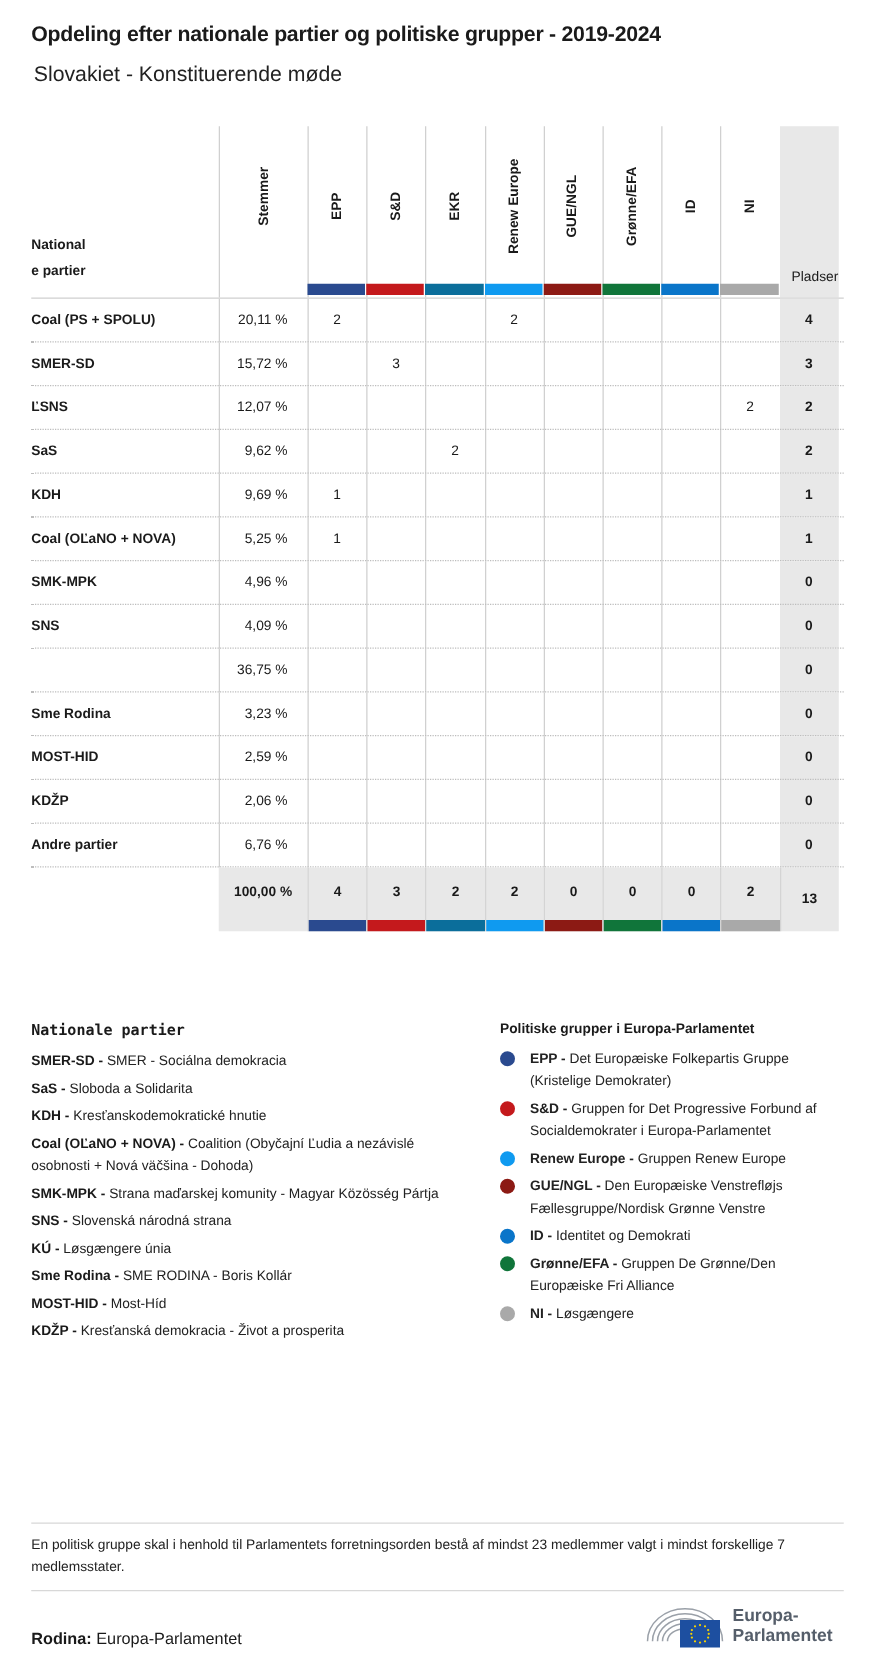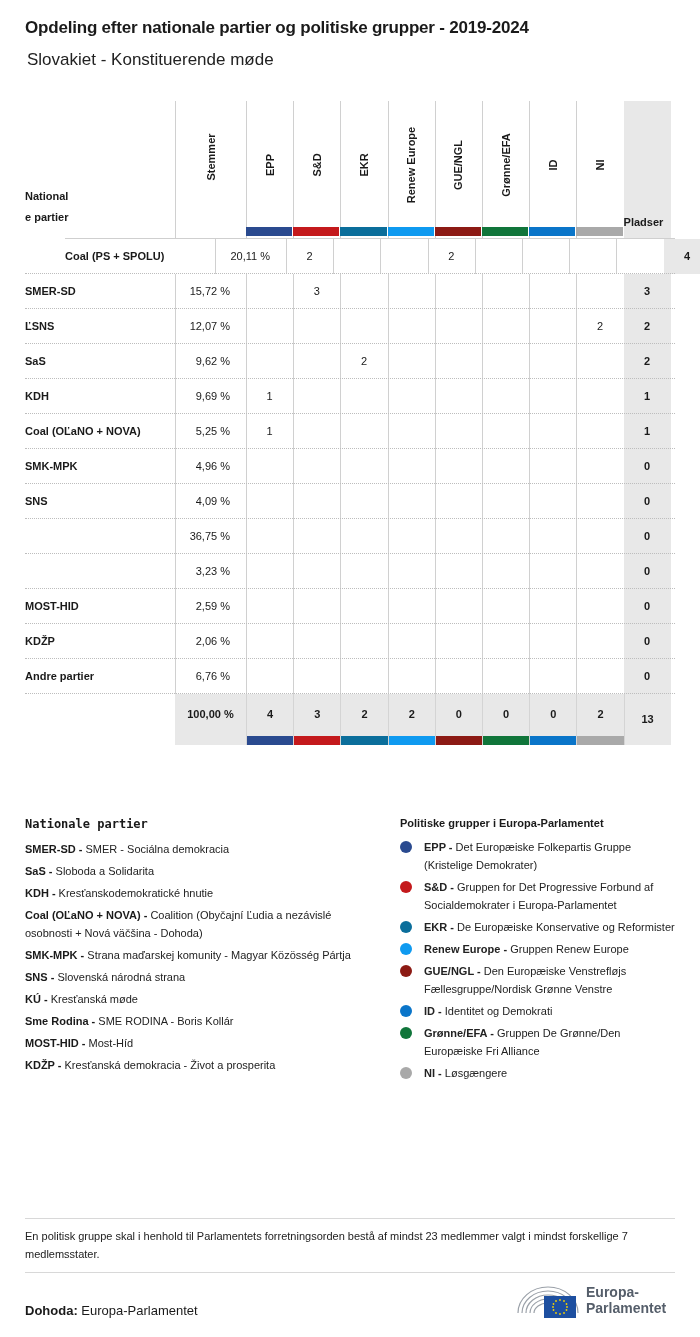--- a/index.html
+++ b/index.html
@@ -10,21 +10,21 @@
 
   
   .tbl { position: absolute; left: 25px; top: 101px; width: 650px; }
   .hdr { position: relative; height: 137px; }
   .hdr .c { position: absolute; top: 0; height: 137px; }
   .vline { position: absolute; width: 1px; background: #d0d0d0; }
   .rot { position: absolute; left: 50%; transform: translateX(-50%) rotate(-90deg); transform-origin: center; white-space: nowrap; font-size: 11px; font-weight: bold; }
   .colbar { position: absolute; height: 9px; }
   .natlabel { position: absolute; left: 0; top: 85px; font-size: 11px; font-weight: bold; line-height: 21px; }
   .pladser-hdr { position: absolute; background: #e8e8e8; }
-  .pladser-hdr span { position: absolute; bottom: 10px; left: 0; right: 0; text-align: left; font-size: 11px; font-weight: bold; }
+  .pladser-hdr span { position: absolute; bottom: 10px; left: 0; right: 0; text-align: right; font-size: 11px; font-weight: normal; }
 
   .row { position: relative; height: 35px; border-top: 1px dotted #bdbdbd; }
   .row:first-of-type { border-top: 1px solid #cfcfcf; }
   .cell { position: absolute; top: 0; height: 35px; line-height: 34px; font-size: 11px; }
   .cell.name { left: 0; font-weight: bold; }
   .cell.pct { text-align: right; padding-right: 16px; }
   .cell.num { text-align: center; }
   .cell.total { text-align: center; font-weight: bold; background: #e8e8e8; }
 
   .sumrow { position: relative; height: 51px; border-top: 1px dotted #bdbdbd; }
@@ -101,21 +101,21 @@
       </div>
       <div class="c" style="left: 551.4px; width: 47.2px;">
         <div class="rot" style="top: 58px;">NI</div>
         <div class="colbar" style="left: 0px; width: 46.2px; top: 126px; background: rgb(169, 169, 169);"></div>
       </div>
       <div class="pladser-hdr" style="left: 598.6px; width: 47px; top: 0px; height: 137px;">
         <span>Pladser</span>
       </div>
     </div>
   <div id="rows">
-      <div class="row" style="border-top: 1px solid rgb(207, 207, 207); margin-left: 40px;">
+      <div class="row" style="border-top: 1px solid rgb(207, 207, 207);">
         <div class="vline" style="left: 150px; top: 0px; height: 35px;"></div>
         <div class="vline" style="left: 221px; top: 0px; height: 35px;"></div>
         <div class="vline" style="left: 268.2px; top: 0px; height: 35px;"></div>
         <div class="vline" style="left: 315.4px; top: 0px; height: 35px;"></div>
         <div class="vline" style="left: 362.6px; top: 0px; height: 35px;"></div>
         <div class="vline" style="left: 409.8px; top: 0px; height: 35px;"></div>
         <div class="vline" style="left: 457px; top: 0px; height: 35px;"></div>
         <div class="vline" style="left: 504.2px; top: 0px; height: 35px;"></div>
         <div class="vline" style="left: 551.4px; top: 0px; height: 35px;"></div>
         <div class="cell name" style="width: 150px;">Coal (PS + SPOLU)</div>
@@ -308,20 +308,21 @@
       <div class="row">
         <div class="vline" style="left: 150px; top: 0px; height: 35px;"></div>
         <div class="vline" style="left: 221px; top: 0px; height: 35px;"></div>
         <div class="vline" style="left: 268.2px; top: 0px; height: 35px;"></div>
         <div class="vline" style="left: 315.4px; top: 0px; height: 35px;"></div>
         <div class="vline" style="left: 362.6px; top: 0px; height: 35px;"></div>
         <div class="vline" style="left: 409.8px; top: 0px; height: 35px;"></div>
         <div class="vline" style="left: 457px; top: 0px; height: 35px;"></div>
         <div class="vline" style="left: 504.2px; top: 0px; height: 35px;"></div>
         <div class="vline" style="left: 551.4px; top: 0px; height: 35px;"></div>
+        <div class="cell name" style="width: 150px;">Sme Rodina</div>
         <div class="cell pct" style="left: 150px; width: 71px;">3,23 %</div>
         <div class="cell num" style="left: 221px; width: 47.2px;"></div>
         <div class="cell num" style="left: 268.2px; width: 47.2px;"></div>
         <div class="cell num" style="left: 315.4px; width: 47.2px;"></div>
         <div class="cell num" style="left: 362.6px; width: 47.2px;"></div>
         <div class="cell num" style="left: 409.8px; width: 47.2px;"></div>
         <div class="cell num" style="left: 457px; width: 47.2px;"></div>
         <div class="cell num" style="left: 504.2px; width: 47.2px;"></div>
         <div class="cell num" style="left: 551.4px; width: 47.2px;"></div>
         <div class="cell total" style="left: 598.6px; width: 47px;">0</div>
@@ -409,43 +410,42 @@
 
 <div class="legend-left">
   <h3>Nationale partier</h3>
   <div id="natlist">
       <div class="litem"><b>SMER-SD -</b><span> SMER - Sociálna demokracia</span></div>
       <div class="litem"><b>SaS -</b><span> Sloboda a Solidarita</span></div>
       <div class="litem"><b>KDH -</b><span> Kresťanskodemokratické hnutie</span></div>
       <div class="litem"><b>Coal (OĽaNO + NOVA) -</b><span> Coalition (Obyčajní Ľudia a nezávislé osobnosti + Nová väčšina - Dohoda)</span></div>
       <div class="litem"><b>SMK-MPK -</b><span> Strana maďarskej komunity - Magyar Közösség Pártja</span></div>
       <div class="litem"><b>SNS -</b><span> Slovenská národná strana</span></div>
-      <div class="litem"><b>KÚ -</b><span> Kresťanská møde</span></div>
+      <div class="litem"><b>KÚ -</b><span> Løsgængere únia</span></div>
       <div class="litem"><b>Sme Rodina -</b><span> SME RODINA - Boris Kollár</span></div>
       <div class="litem"><b>MOST-HID -</b><span> Most-Híd</span></div>
       <div class="litem"><b>KDŽP -</b><span> Kresťanská demokracia - Život a prosperita</span></div>
     </div>
 </div>
 
 <div class="legend-right">
   <h3>Politiske grupper i Europa-Parlamentet</h3>
   <div id="grplist">
       <div class="gitem"><span class="dot" style="background: rgb(42, 74, 143);"></span><b>EPP -</b><span> Det Europæiske Folkepartis Gruppe (Kristelige Demokrater)</span></div>
       <div class="gitem"><span class="dot" style="background: rgb(196, 25, 28);"></span><b>S&amp;D -</b><span> Gruppen for Det Progressive Forbund af Socialdemokrater i Europa-Parlamentet</span></div>
-      <div class="gitem"><span class="dot" style="background: rgb(11, 110, 155);"></span><b>EKR -</b><span> De Europæiske Konservative og Reformister</span></div>
       <div class="gitem"><span class="dot" style="background: rgb(15, 154, 240);"></span><b>Renew Europe -</b><span> Gruppen Renew Europe</span></div>
       <div class="gitem"><span class="dot" style="background: rgb(140, 26, 20);"></span><b>GUE/NGL -</b><span> Den Europæiske Venstrefløjs Fællesgruppe/Nordisk Grønne Venstre</span></div>
       <div class="gitem"><span class="dot" style="background: rgb(10, 117, 201);"></span><b>ID -</b><span> Identitet og Demokrati</span></div>
       <div class="gitem"><span class="dot" style="background: rgb(16, 117, 58);"></span><b>Grønne/EFA -</b><span> Gruppen De Grønne/Den Europæiske Fri Alliance</span></div>
       <div class="gitem"><span class="dot" style="background: rgb(169, 169, 169);"></span><b>NI -</b><span> Løsgængere</span></div>
     </div>
 </div>
 
 <div class="note">En politisk gruppe skal i henhold til Parlamentets forretningsorden bestå af mindst 23 medlemmer valgt i mindst forskellige 7 medlemsstater.</div>
-<div class="source"><b>Dohoda:</b> <span>Europa-Parlamentet</span></div>
+<div class="source"><b>Rodina:</b> <span>Europa-Parlamentet</span></div>
 
 <div class="logo">
   <svg width="68" height="36" viewBox="0 0 68 36">
     <g fill="none" stroke="#9aa0a8" stroke-width="1.2">
       <path d="M4 30 A30 26 0 0 1 64 30"></path>
       <path d="M8 30 A26 22 0 0 1 60 30"></path>
       <path d="M12 30 A22 18 0 0 1 56 30"></path>
       <path d="M16 30 A18 14 0 0 1 52 30"></path>
       <path d="M20 30 A14 10 0 0 1 48 30"></path>
     </g>

